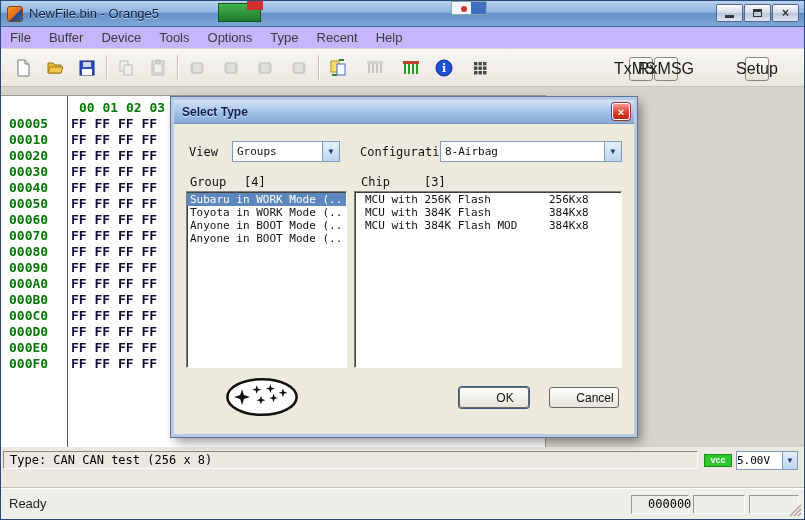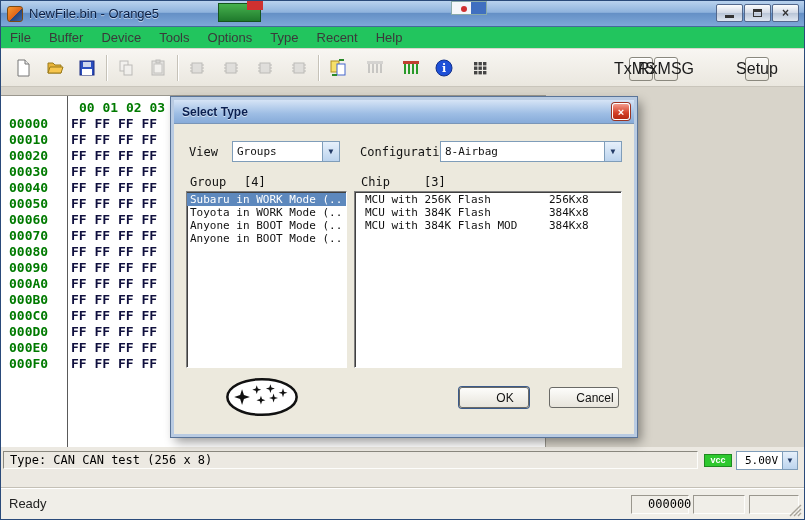--- a/index.html
+++ b/index.html
@@ -25,21 +25,21 @@
     background:#d03030; border-radius:50%; }
   .win-controls { position:absolute; right:5px; top:3px; display:flex; gap:1px; }
   .wb { width:27px; height:18px; border:1px solid #53688c; border-radius:2px;
     background:linear-gradient(#fdfdfe,#d3dae6 48%,#b9c5d7 52%,#e0e7f1);
     display:flex; align-items:center; justify-content:center; }
   .glyph-min { width:9px; height:3px; background:#333; margin-top:7px; }
   .glyph-max { width:9px; height:8px; border:1px solid #333; border-top:3px solid #333; }
   .glyph-close { font-size:12px; font-weight:bold; color:#333; line-height:1; }
 
   
-  .menubar { position:absolute; left:0; top:26px; right:0; height:22px; background:#22c55e;
+  .menubar { position:absolute; left:0; top:26px; right:0; height:22px; background:#c4b5fd;
     border-bottom:1px solid #d9d5cc; display:flex; align-items:flex-start; }
   .menu-item { padding:0 9px; font-size:13px; color:#3a3a3a; line-height:22px; }
 
   
   .toolbar { position:absolute; left:0; top:48px; right:0; height:38px;
     background:linear-gradient(#f8f6f2,#eae7df); border-bottom:1px solid #c9c5bb;
     display:flex; align-items:center; }
   .tool-btn { width:28px; height:28px; display:flex; align-items:center; justify-content:center;
     border:1px solid transparent; border-radius:2px; }
   .tool-btn svg { width:20px; height:20px; }
@@ -105,21 +105,21 @@
 
   
   .typebar { position:absolute; left:0; right:0; top:448px; height:22px; background:#ece9e2; }
   .type-panel { position:absolute; left:2px; top:2px; width:695px; height:18px;
     border:1px solid; border-color:#8a887f #fdfdfb #fdfdfb #8a887f;
     font:12px "DejaVu Sans Mono", monospace; line-height:16px; padding-left:6px; color:#000; }
   .vcc-badge { position:absolute; left:703px; top:5px; width:28px; height:13px; background:#2ec82e;
     border:1px solid #1f8a1f; color:#fff; font-size:9px; font-weight:bold; text-align:center; line-height:11px; }
   .volt-combo { position:absolute; left:735px; top:2px; width:62px; height:19px; background:#fff;
     border:1px solid #7f9db9; display:flex; }
-  .volt-value { flex:1; font:11px "DejaVu Sans Mono", monospace; line-height:17px; padding-left:8px; }
+  .volt-value { flex:1; font:11px "DejaVu Sans Mono", monospace; line-height:17px; padding-left:0; }
   .volt-arrow { width:15px; background:linear-gradient(#e6f0fb,#bcd4ee); border-left:1px solid #7f9db9;
     font-size:8px; color:#223a66; display:flex; align-items:center; justify-content:center; }
 
   
   .statusbar { position:absolute; left:0; right:0; bottom:0; height:31px; background:#f0eee8;
     border-top:1px solid #fff; box-shadow:0 -1px 0 #c4c0b6; }
   .ready { position:absolute; left:8px; top:7px; font-size:13px; color:#222; }
   .status-cell { position:absolute; top:6px; height:19px; border:1px solid;
     border-color:#9a978e #fdfdfb #fdfdfb #9a978e;
     font:12px "DejaVu Sans Mono", monospace; line-height:17px; padding-left:16px; color:#000; }
@@ -267,21 +267,21 @@
     <div class="tb-text-btn" id="btn-rx">RxMSG</div>
     <div class="tb-text-btn" id="btn-setup">Setup</div>
   </div>
 
   <div class="main">
     <div class="hex-panel">
       <div class="hex-vline"></div>
       <div class="hex-header">00 01 02 03</div>
       <div>
           <div class="hex-row">
-            <span class="hex-addr">00000</span>
+            <span class="hex-addr">00005</span>
             <span class="hex-bytes">FF FF FF FF</span>
           </div>
           <div class="hex-row">
             <span class="hex-addr">00010</span>
             <span class="hex-bytes">FF FF FF FF</span>
           </div>
           <div class="hex-row">
             <span class="hex-addr">00020</span>
             <span class="hex-bytes">FF FF FF FF</span>
           </div>

